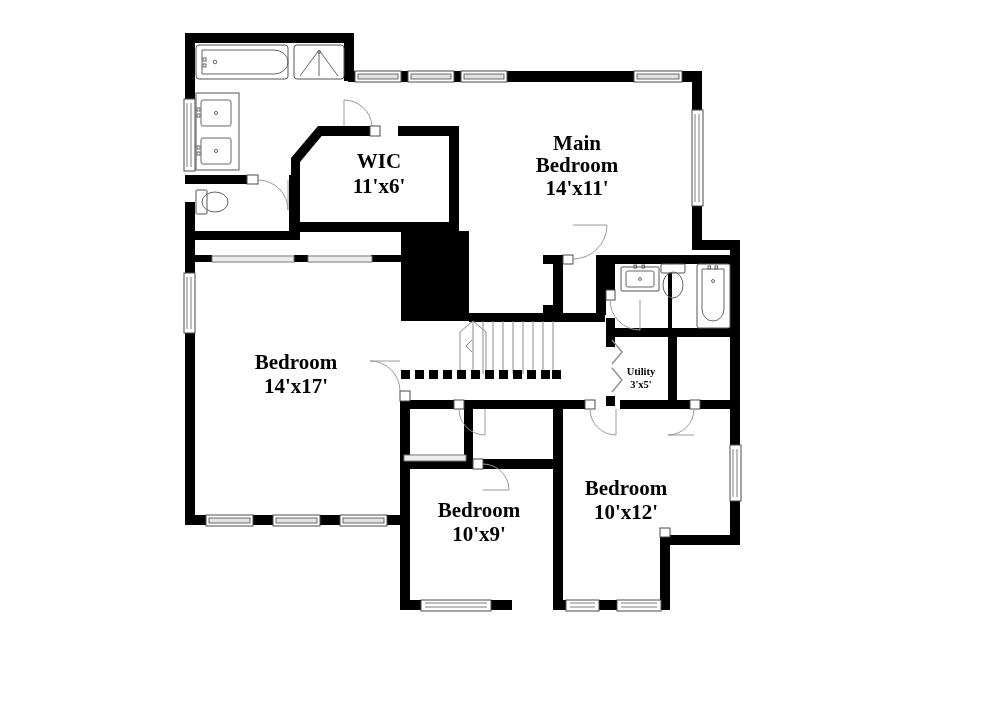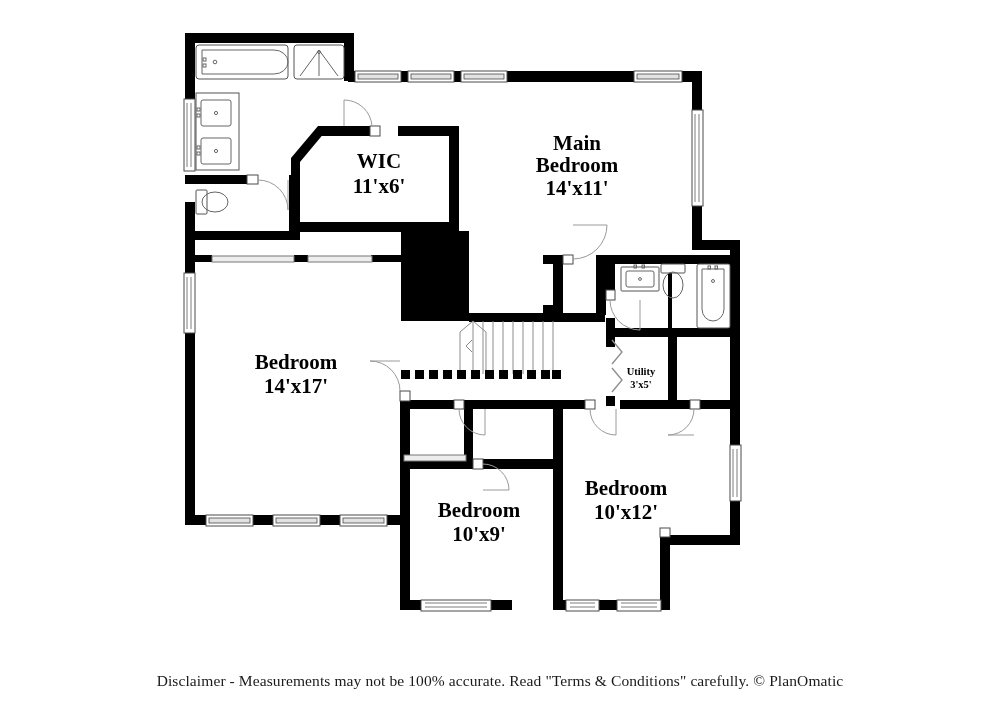--- a/index.html
+++ b/index.html
@@ -409,15 +409,14 @@
 
       <text class="roomlabel label-lg" x="626" y="490">Bedroom</text>
       <text class="roomlabel label-lg" x="626" y="514">10'x12'</text>
 
       <text class="roomlabel label-sm" x="641" y="373">Utility</text>
       <text class="roomlabel label-sm" x="641" y="386">3'x5'</text>
     </g>
 
   </svg>
 
-  <div class="disclaimer">Disclaimer - Measurements may not be 100% accurate. Read "Terms &amp; Conditions" carefully. © PlanOmatic</div>
 
 </div>
 
 </body></html>

